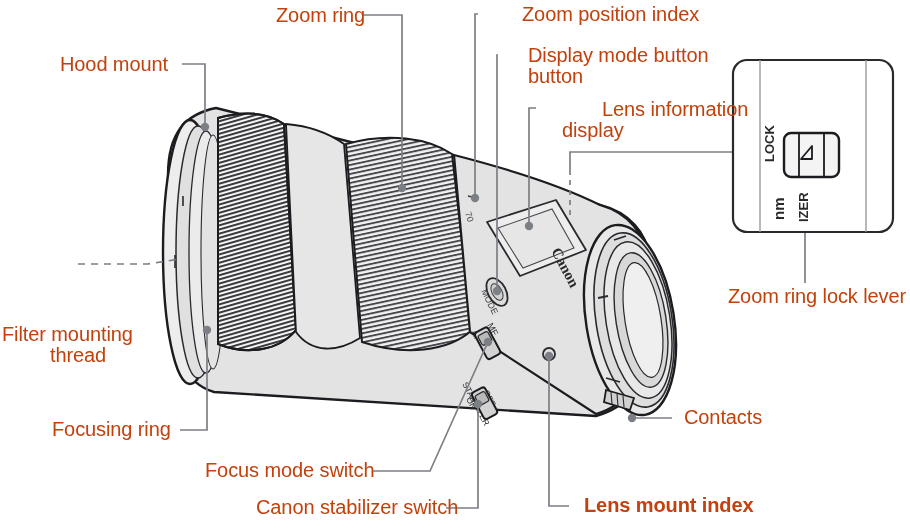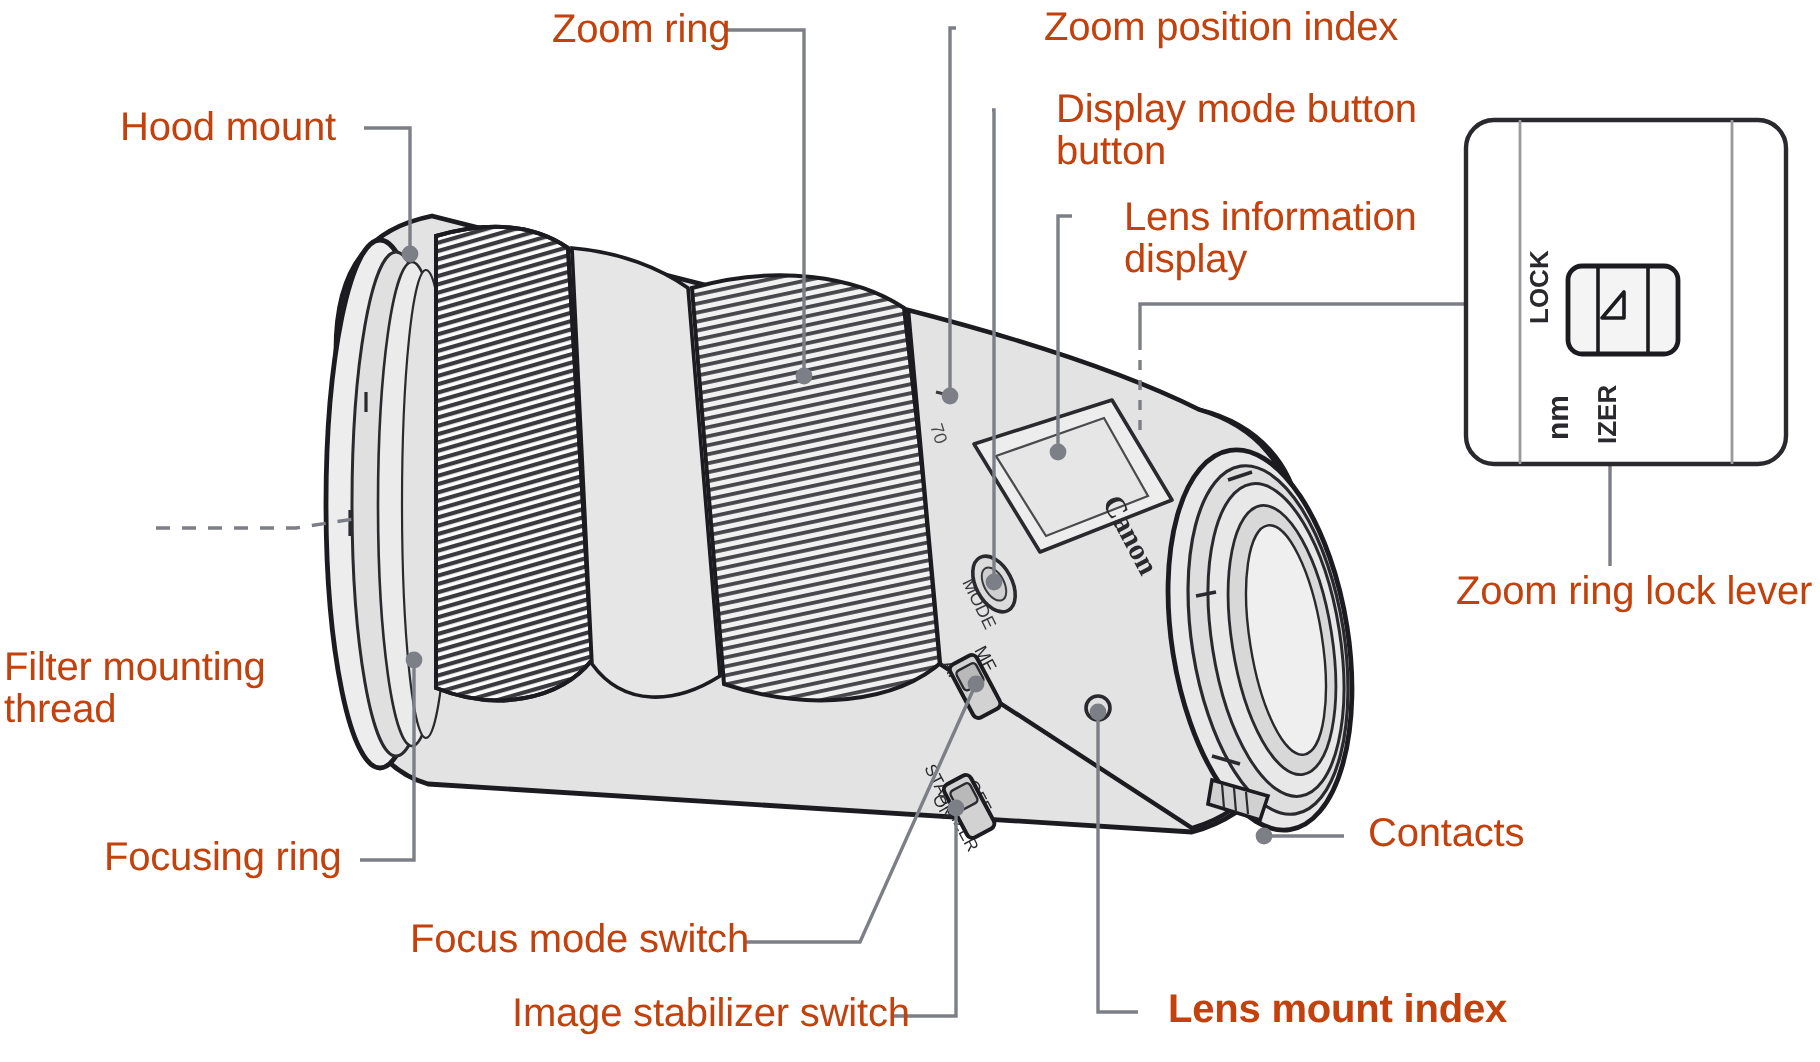--- a/index.html
+++ b/index.html
@@ -204,34 +204,34 @@
   <div class="callout-label" style="left:276px; top:5px;">Zoom ring</div>
 
   <div class="callout-label" style="left:502px; top:4px;margin-left:20px;">Zoom position index</div>
 
   <div style="position:absolute; left:528px; top:45px;">
     <div class="callout-label" style="position:static;">Display mode button</div>
     <div class="callout-label" style="position:static;">button</div>
   </div>
 
   <div style="position:absolute; left:562px; top:99px;">
-    <div class="callout-label" style="position:static;">Lens information</div>
+    <div class="callout-label" style="position:static;margin-left:40px;">Lens information</div>
     <div class="callout-label" style="position:static;">display</div>
   </div>
 
   <div class="callout-label" style="left:728px; top:286px;">Zoom ring lock lever</div>
 
   <div style="position:absolute; left:2px; top:324px;">
     <div class="callout-label" style="position:static;">Filter mounting</div>
-    <div class="callout-label" style="position:static;">thread</div>
+    <div class="callout-label" style="position:static;margin-left:48px;">thread</div>
   </div>
 
   <div class="callout-label" style="left:52px;  top:419px;">Focusing ring</div>
 
   <div class="callout-label" style="left:205px; top:460px;">Focus mode switch</div>
 
-  <div class="callout-label" style="left:256px; top:497px;">Image stabilizer switch</div>
+  <div class="callout-label" style="left:256px; top:497px;">Canon stabilizer switch</div>
 
   <div class="callout-label" style="left:584px; top:495px;font-weight:bold;">Lens mount index</div>
 
   <div class="callout-label" style="left:684px; top:407px;">Contacts</div>
 
 </div>
 
 </body></html>

